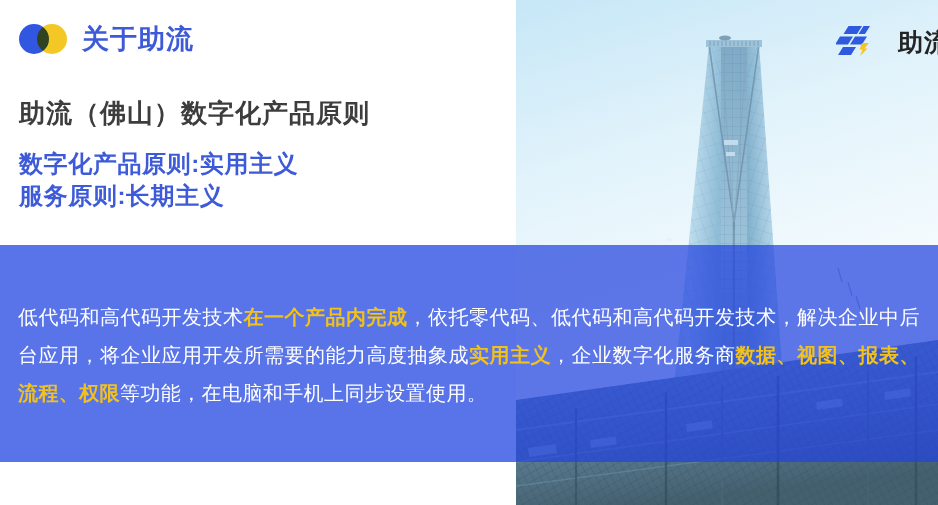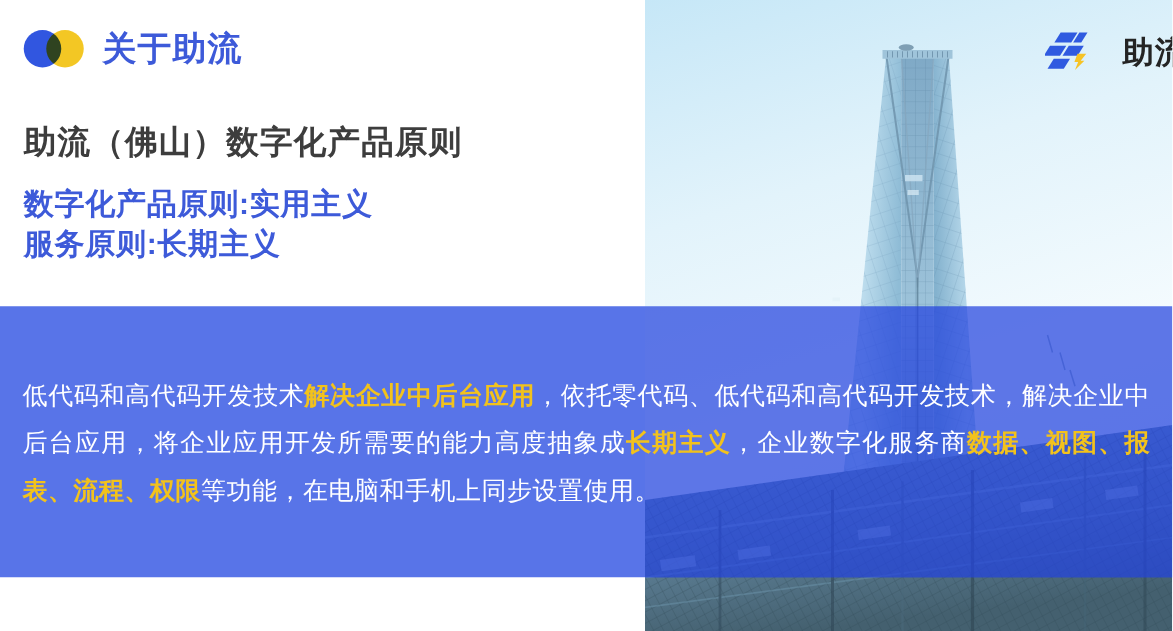--- a/index.html
+++ b/index.html
@@ -279,21 +279,21 @@
   <div class="company-name">助流（佛山）数字化产品原则</div>
 
   <div class="principles">
     <div>数字化产品原则:实用主义</div>
     <div>服务原则:长期主义</div>
   </div>
 
   <div class="desc-band">
     <div class="band-left"></div>
     <div class="band-right"></div>
-    <div class="desc-text"><span>低代码和高代码开发技术</span><b>解决企业中后台应用</b><span>，依托零代码、低代码和高代码开发技术，解决企业中后台应用，将企业应用开发所需要的能力高度抽象成</span><b>长期主义</b><span>，企业数字化服务商</span><b>数据、视图、报表、流程、权限</b><span>等功能，在电脑和手机上同步设置使用。</span></div>
+    <div class="desc-text"><span>低代码和高代码开发技术</span><b>在一个产品内完成</b><span>，依托零代码、低代码和高代码开发技术，解决企业中后台应用，将企业应用开发所需要的能力高度抽象成</span><b>实用主义</b><span>，企业数字化服务商</span><b>数据、视图、报表、流程、权限</b><span>等功能，在电脑和手机上同步设置使用。</span></div>
   </div>
   <div class="bottom-white"></div>
 
   <div class="product-logo">
     <span class="plogo-mark">
       <svg width="40" height="40" viewBox="0 0 40 40" xmlns="http://www.w3.org/2000/svg">
         <g fill="#2f5ae0">
           <polygon points="12.5,4 26,4 21,12 7.5,12"></polygon>
           <polygon points="27.5,4 34,4 29,12 22.5,12"></polygon>
           <polygon points="4,14.5 17,14.5 12,22.5 -1,22.5"></polygon>

